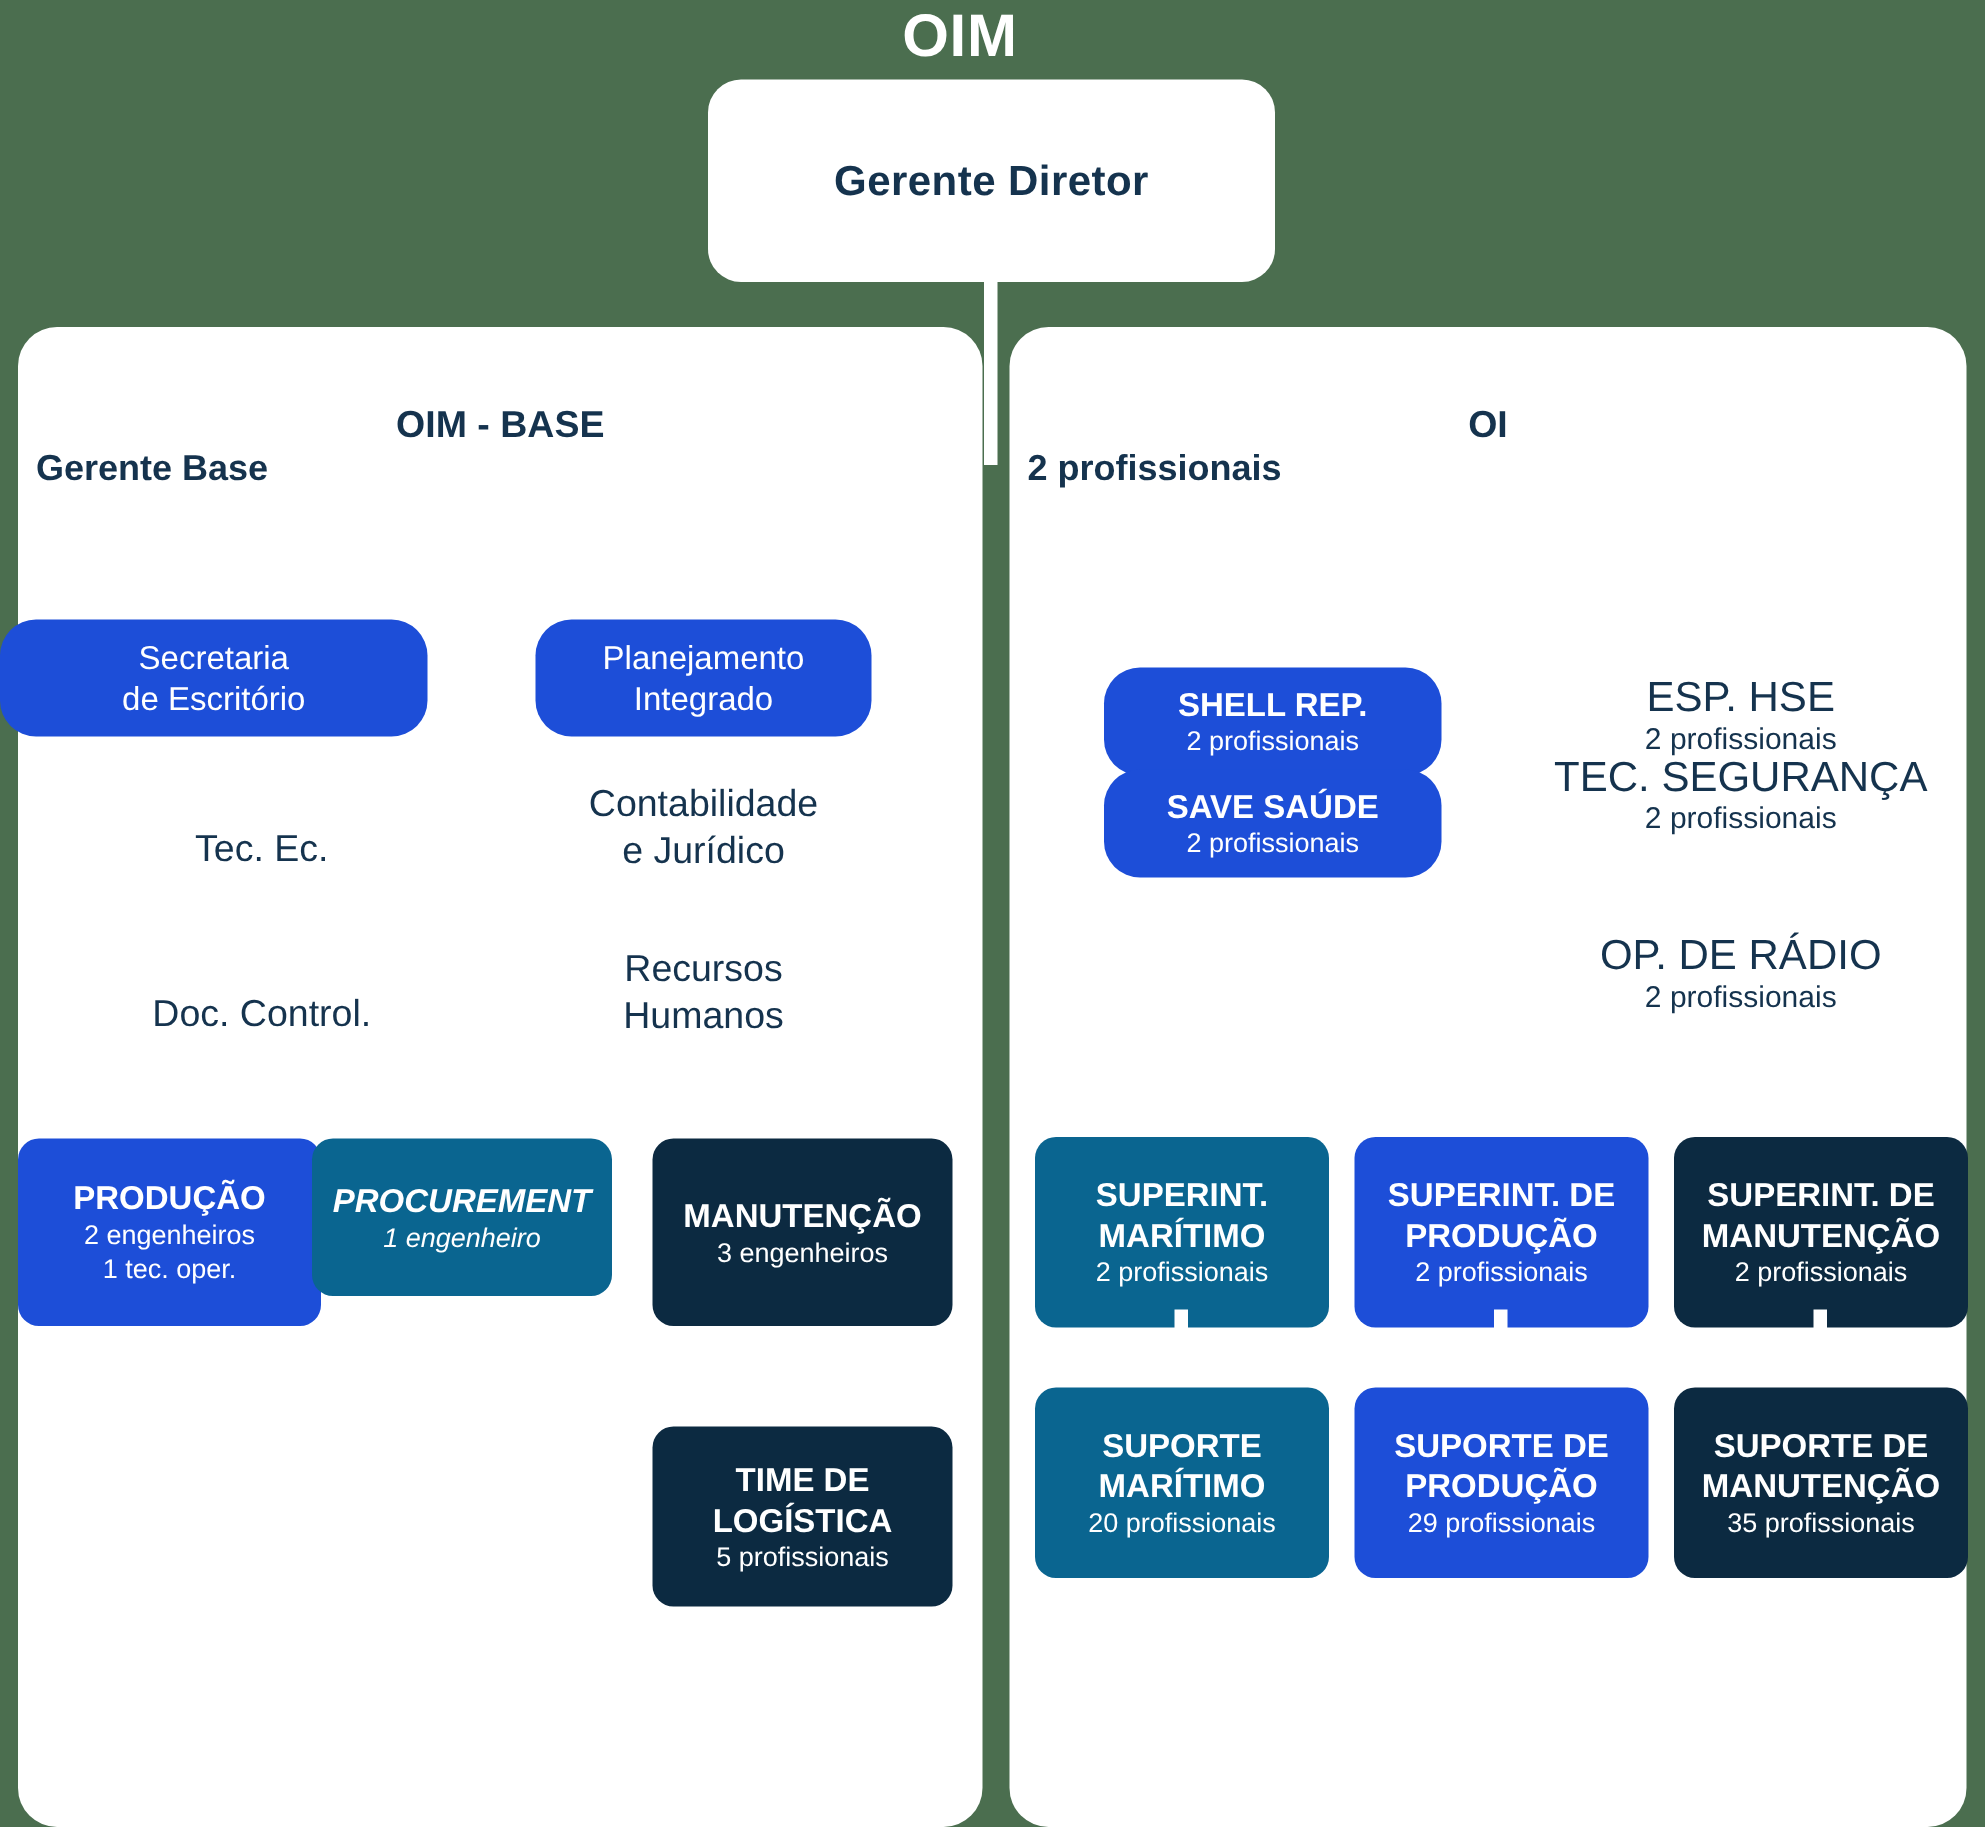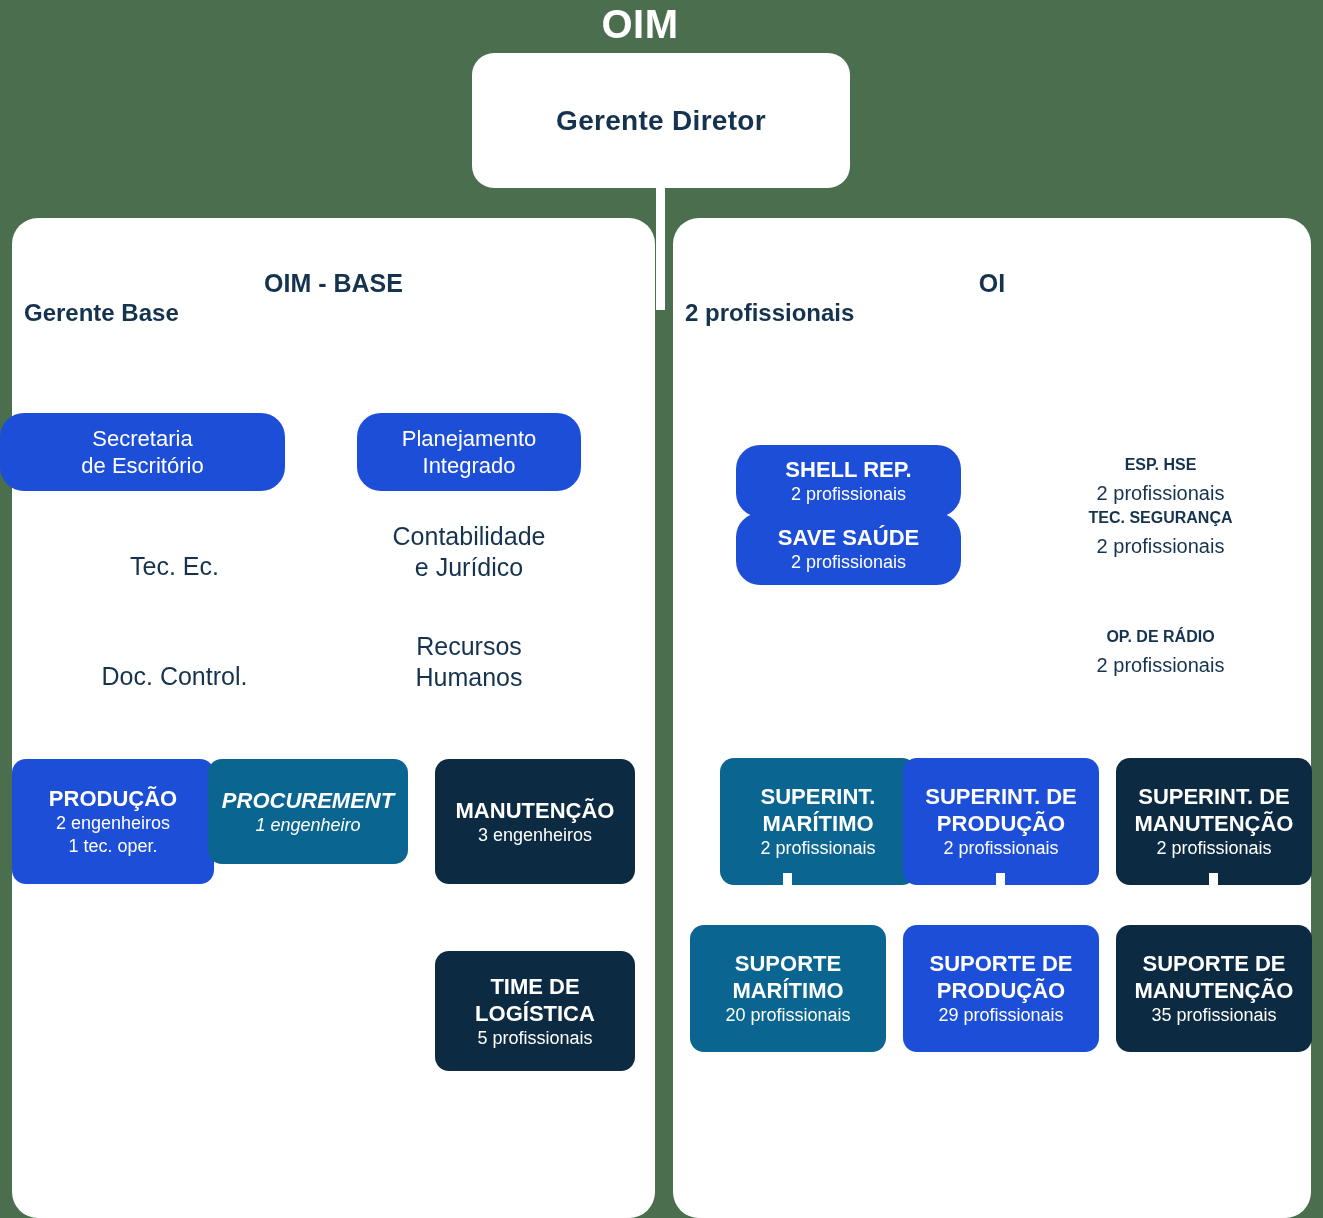--- a/index.html
+++ b/index.html
@@ -135,22 +135,22 @@
   
   .plain-label {
     position: absolute;
     text-align: center;
     color: #15334e;
     font-size: 25px;
     line-height: 31px;
     font-weight: normal;
   }
   .plain-label.strong .pl-title {
-    font-weight: bold;
-    font-size: 16px;
+    font-weight: normal;
+    font-size: 28px;
     line-height: 30px;
     display: block;
   }
   .plain-label .pl-sub {
     font-weight: normal;
     font-size: 20px;
     line-height: 26px;
     display: block;
   }
 
@@ -254,21 +254,21 @@
     <div class="plain-label strong" style="left:355px; top:285px; width:265px;">
       <span class="pl-title">TEC. SEGURANÇA</span>
       <span class="pl-sub">2 profissionais</span>
     </div>
 
     <div class="plain-label strong" style="left:355px; top:404px; width:265px;">
       <span class="pl-title">OP. DE RÁDIO</span>
       <span class="pl-sub">2 profissionais</span>
     </div>
 
-    <div class="node rbox c-mid bold" style="left:17px; top:540px; width:196px; height:127px;margin-left:30px;">
+    <div class="node rbox c-mid bold" style="left:17px; top:540px; width:196px; height:127px;">
       <span class="n-title">SUPERINT.</span>
       <span class="n-title">MARÍTIMO</span>
       <span class="n-sub">2 profissionais</span>
     </div>
     <div class="notch" style="left:110px; top:655px;"></div>
 
     <div class="node rbox c-light bold" style="left:230px; top:540px; width:196px; height:127px;">
       <span class="n-title">SUPERINT. DE</span>
       <span class="n-title">PRODUÇÃO</span>
       <span class="n-sub">2 profissionais</span>

